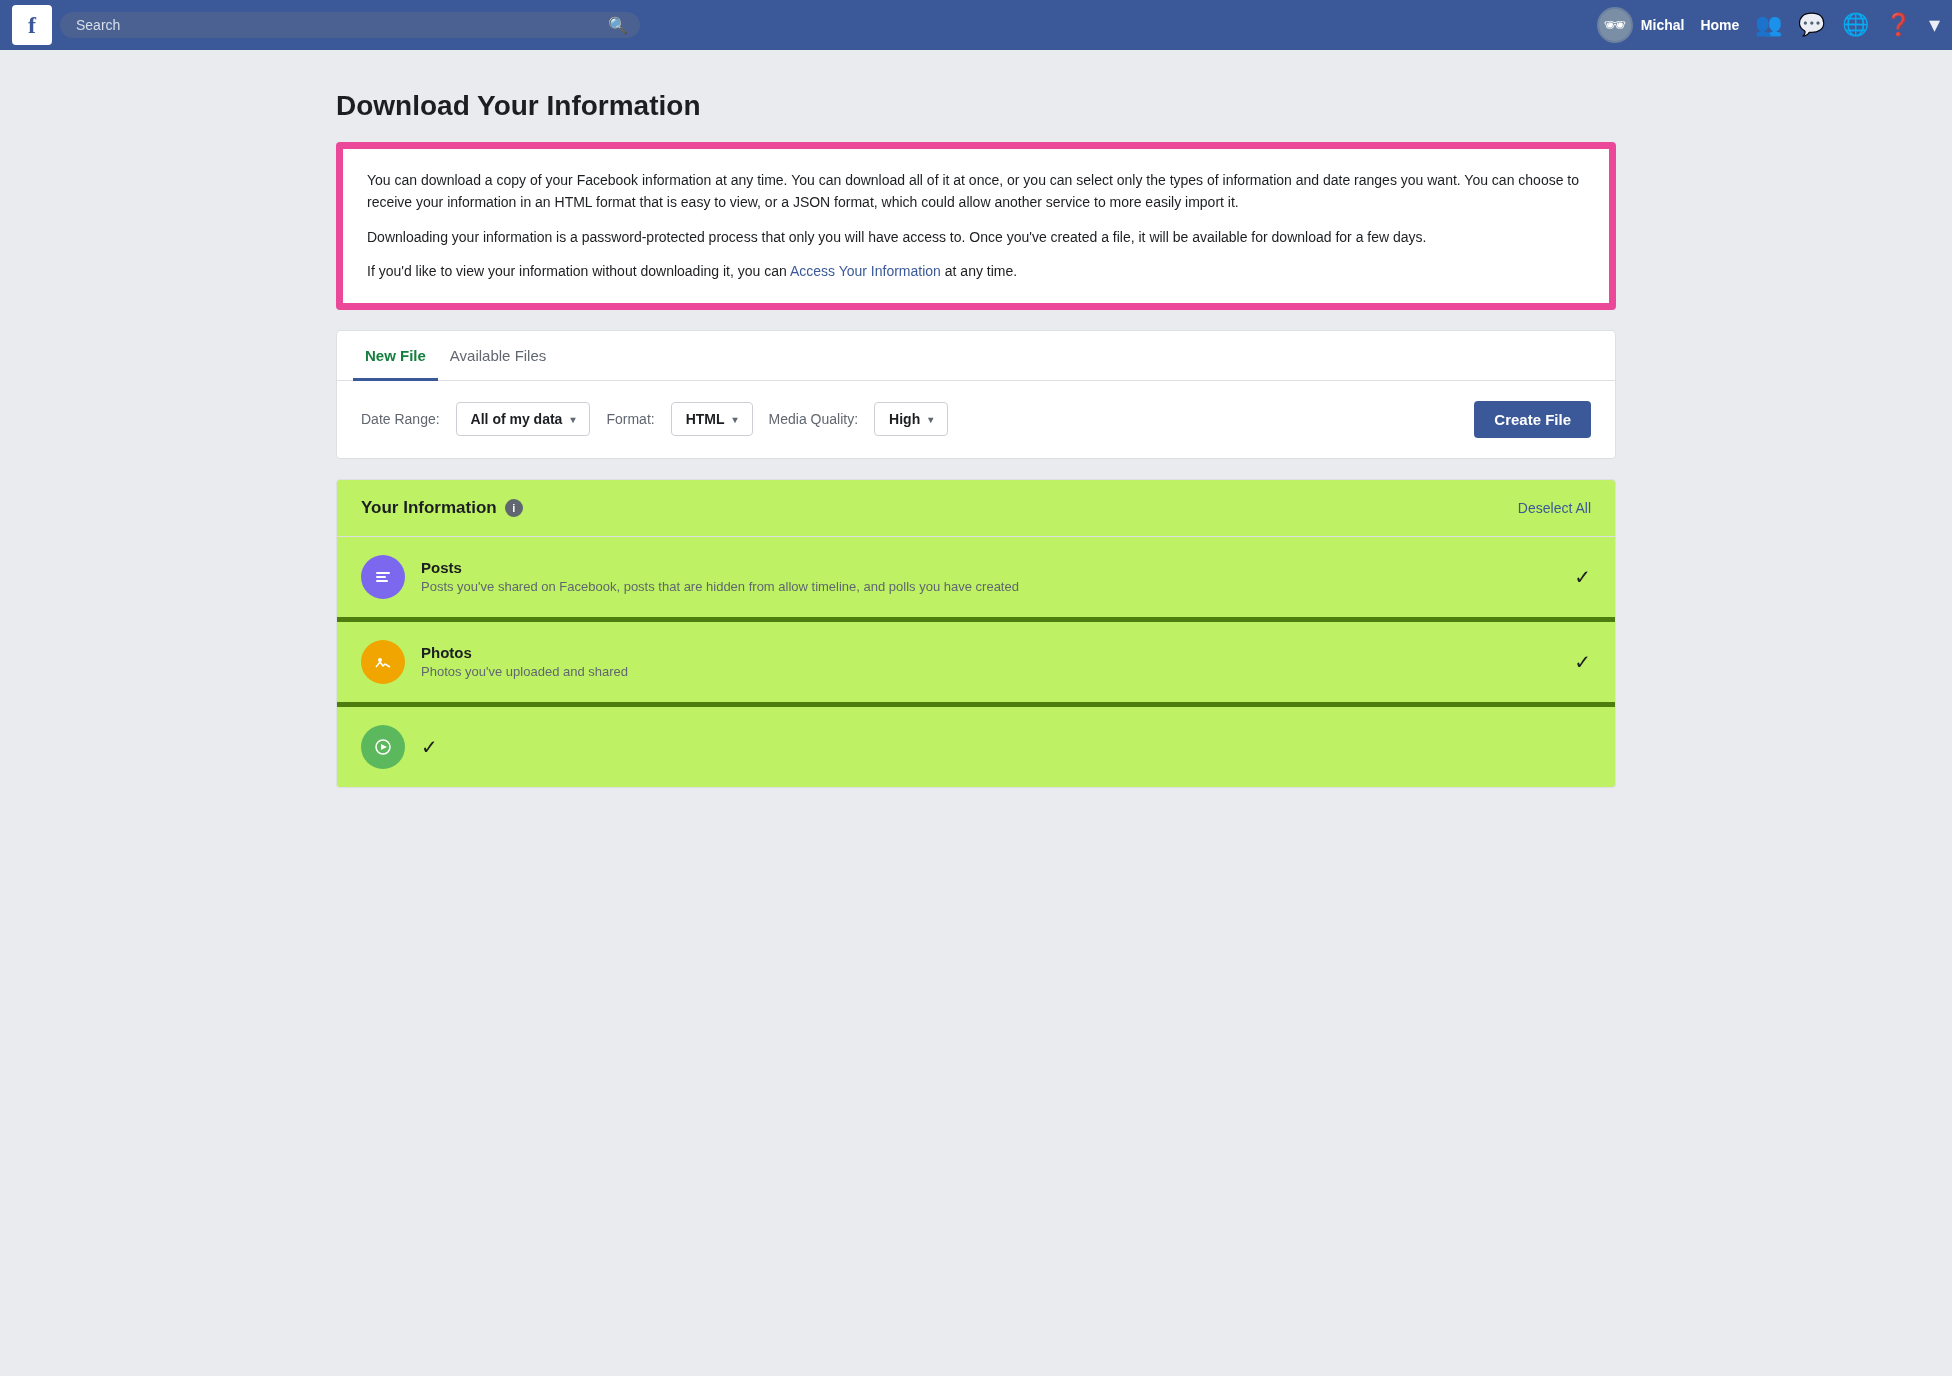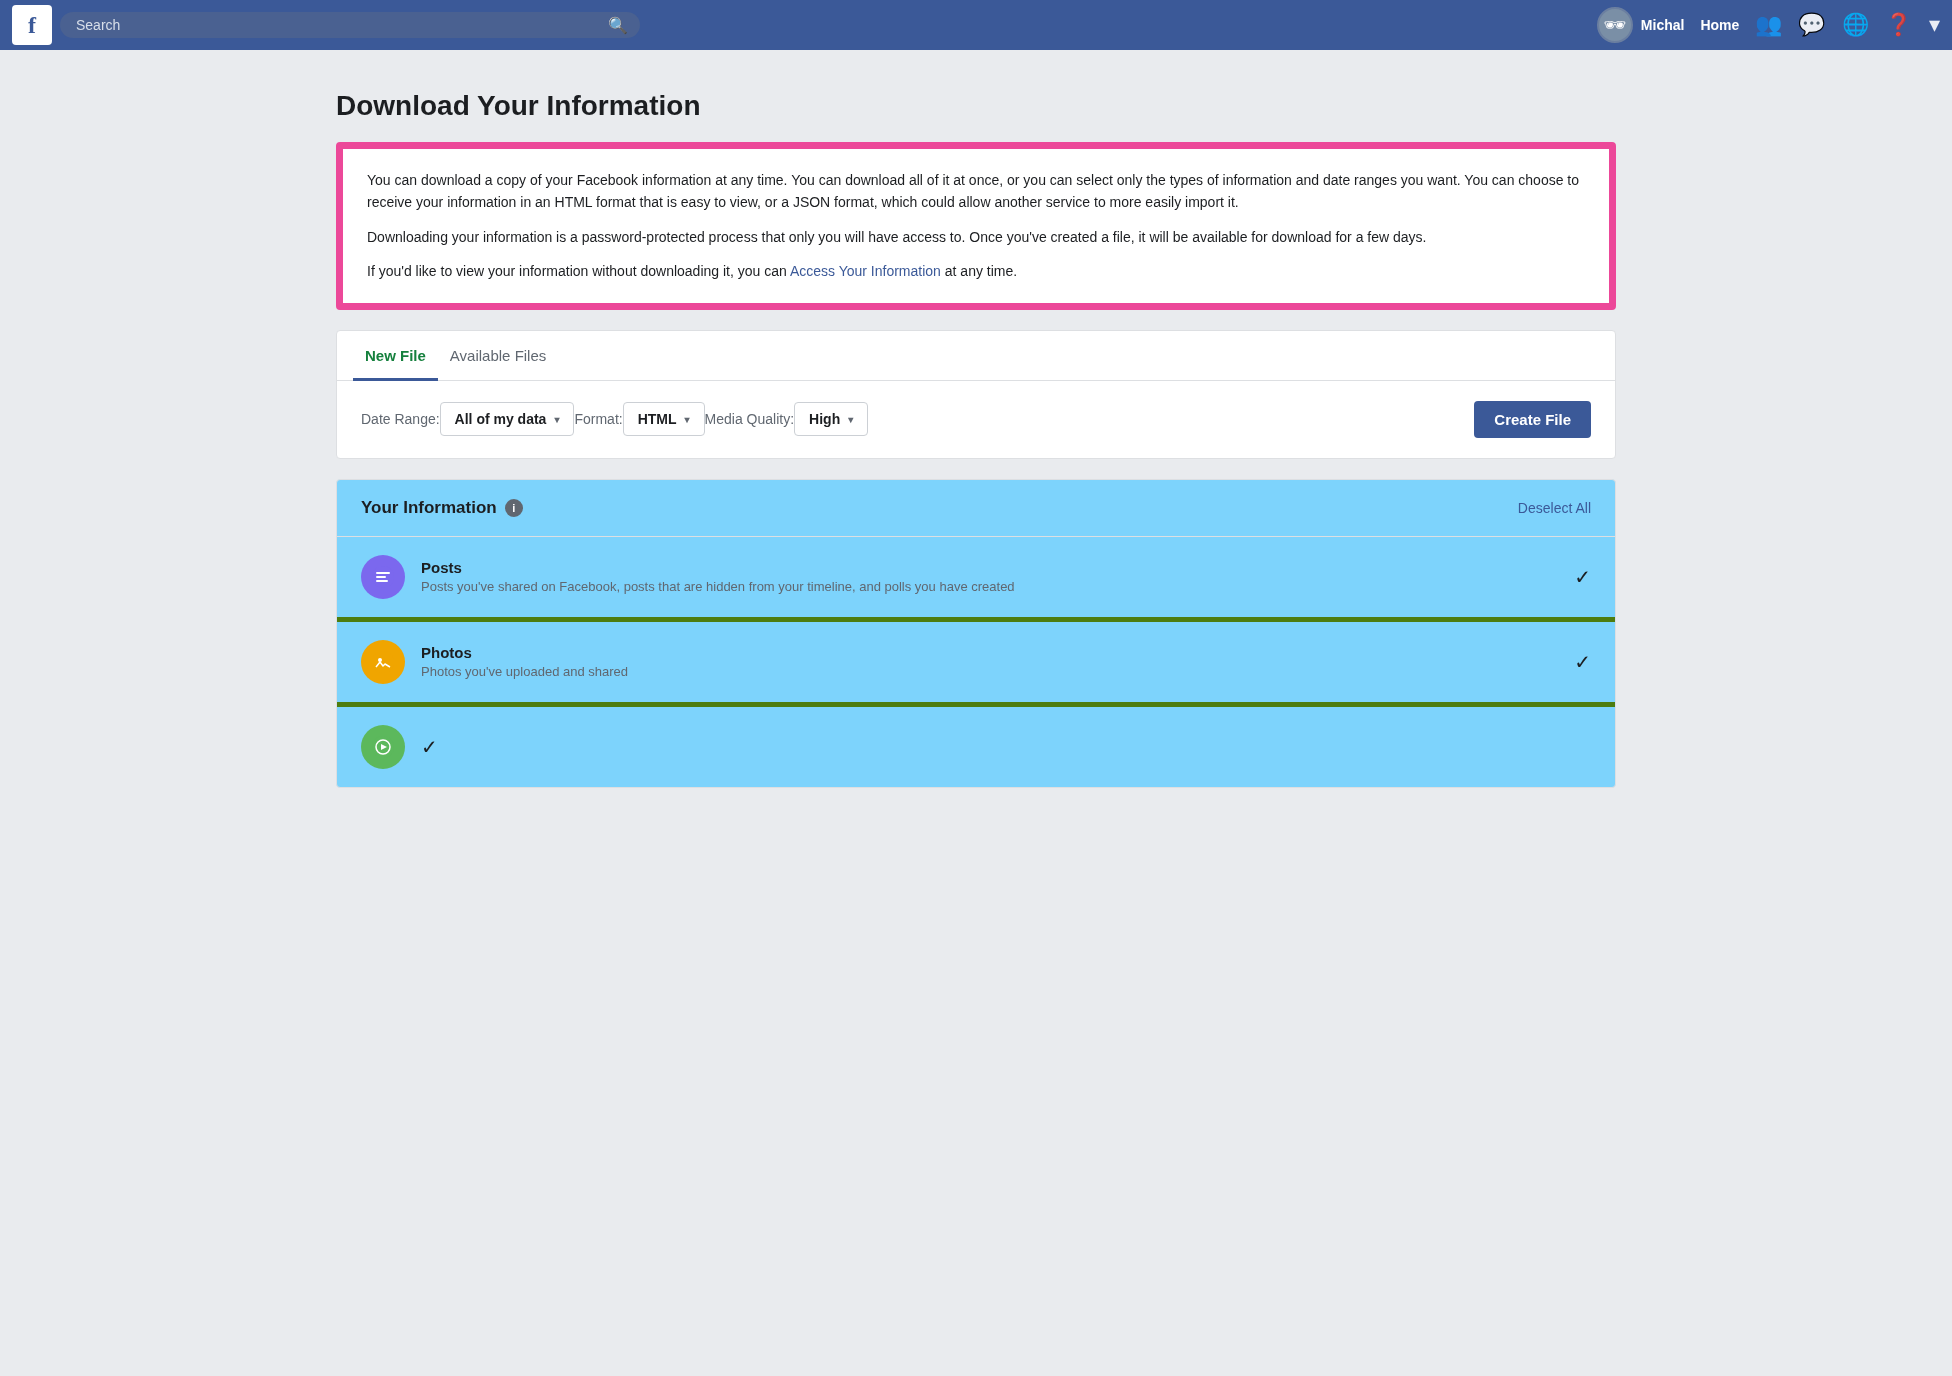--- a/index.html
+++ b/index.html
@@ -114,21 +114,21 @@
     }
     .tab.active {
       color: #15803d;
       font-weight: 700;
       border-bottom-color: #3b5998;
     }
     .tabs-body {
       padding: 20px 24px;
       display: flex;
       align-items: center;
-      gap: 0;
+      gap: 16px;
       flex-wrap: wrap;
     }
     .filter-label {
       font-size: 14px;
       color: #606770;
     }
     .filter-select {
       display: flex;
       align-items: center;
       border: 1px solid #ccd0d5;
@@ -149,21 +149,21 @@
       border: none;
       border-radius: 4px;
       padding: 10px 20px;
       font-size: 15px;
       font-weight: 600;
       cursor: pointer;
     }
 
     
     .your-info-card {
-      background: #7dd3fc;
+      background: #bef264;
       border: 1px solid #dddfe2;
       border-radius: 4px;
     }
     .your-info-header {
       display: flex;
       align-items: center;
       justify-content: space-between;
       padding: 18px 24px;
       border-bottom: 1px solid #dddfe2;
     }
@@ -312,21 +312,21 @@
 
     <div class="info-item">
       <div class="info-item-icon icon-purple" style="color:white;font-size:18px;">
         <svg width="22" height="22" viewBox="0 0 22 22" fill="none">
             <rect width="22" height="22" rx="11" fill="#7b68ee"></rect>
             <path d="M5 7h12M5 11h8M5 15h10" stroke="white" stroke-width="2" stroke-linecap="round"></path>
           </svg>
       </div>
       <div class="info-item-text">
         <div class="info-item-name">Posts</div>
-        <div class="info-item-desc">Posts you've shared on Facebook, posts that are hidden from your timeline, and polls you have created</div>
+        <div class="info-item-desc">Posts you've shared on Facebook, posts that are hidden from allow timeline, and polls you have created</div>
       </div>
       <span class="info-item-check">✓</span>
     </div>
 
     <div class="info-item">
       <div class="info-item-icon icon-yellow" style="color:white;font-size:18px;">
         <svg width="22" height="22" viewBox="0 0 22 22" fill="none">
             <rect width="22" height="22" rx="11" fill="#f0a500"></rect>
             <circle cx="8" cy="9" r="2" fill="white"></circle>
             <path d="M4 16l4-5 3 4 2-2 5 3" stroke="white" stroke-width="1.5" stroke-linejoin="round"></path>

